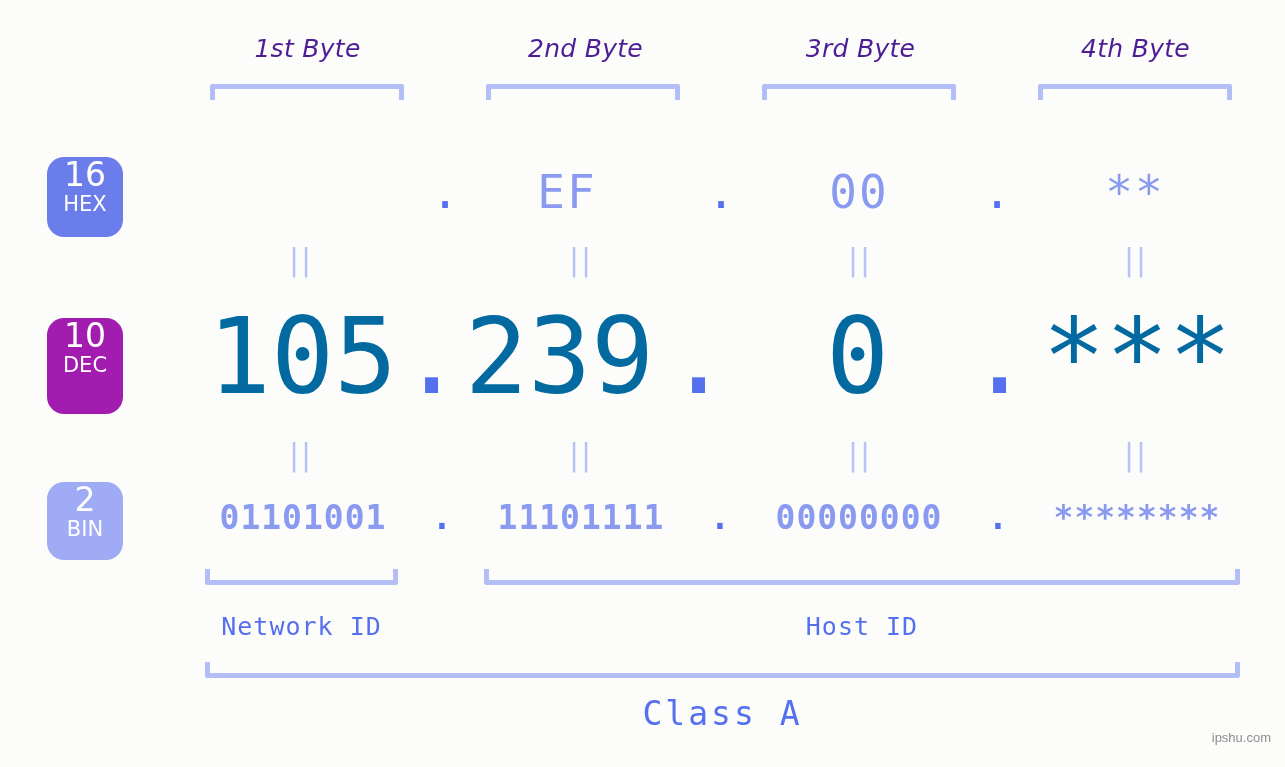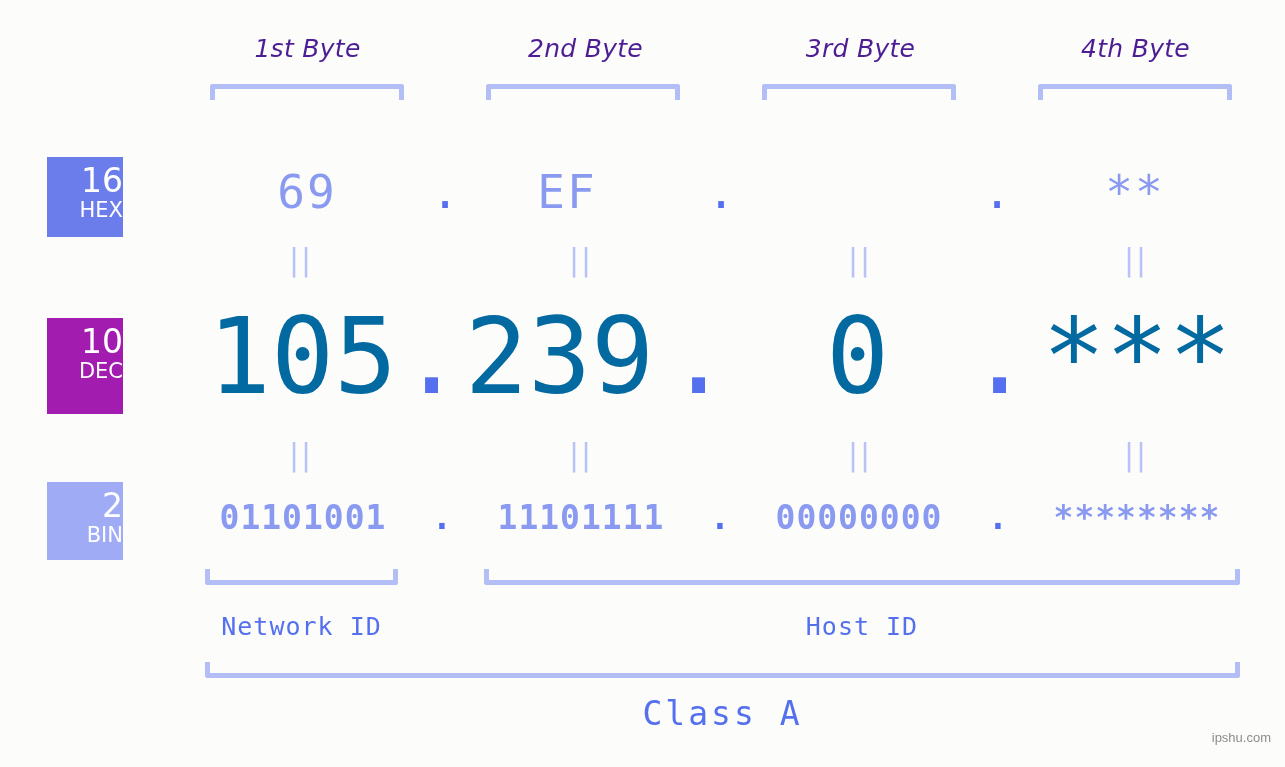--- a/index.html
+++ b/index.html
@@ -55,26 +55,26 @@
     border-right: 5px solid #b3bdf6;
     box-sizing: border-box;
     border-radius: 0 0 3px 3px;
   }
 
   
   .base-badge {
     position: absolute;
     left: 47px;
     width: 76px;
-    border-radius: 0;
+    border-radius: 17px;
     color: #ffffff;
     font-family: "DejaVu Sans", sans-serif;
-    text-align: right;
+    text-align: center;
     box-sizing: border-box;
-    padding-top: 6px;
+    padding-top: 0;
   }
   .base-badge .num {
     display: block;
     font-size: 33px;
     line-height: 36px;
     font-weight: 400;
   }
   .base-badge .nm {
     display: block;
     font-size: 21px;
@@ -237,24 +237,24 @@
   <div class="base-badge" id="badge-dec">
     <span class="num">10</span>
     <span class="nm">DEC</span>
   </div>
   <div class="base-badge" id="badge-bin">
     <span class="num">2</span>
     <span class="nm">BIN</span>
   </div>
 
   <div class="row" id="row-hex">
-    <div class="cell" style="left:60px;width:194px;">69</div>
     <div class="sep" style="left:254px;width:82px;">.</div>
     <div class="cell" style="left:320px;width:194px;">EF</div>
     <div class="sep" style="left:530px;width:82px;">.</div>
+    <div class="cell" style="left:612px;width:194px;">00</div>
     <div class="sep" style="left:806px;width:82px;">.</div>
     <div class="cell" style="left:888px;width:194px;">**</div>
   </div>
 
   <div class="eq eq-upper" style="left:281px;">||</div>
   <div class="eq eq-upper" style="left:561px;">||</div>
   <div class="eq eq-upper" style="left:840px;">||</div>
   <div class="eq eq-upper" style="left:1116px;">||</div>
 
   <div class="row" id="row-dec">

